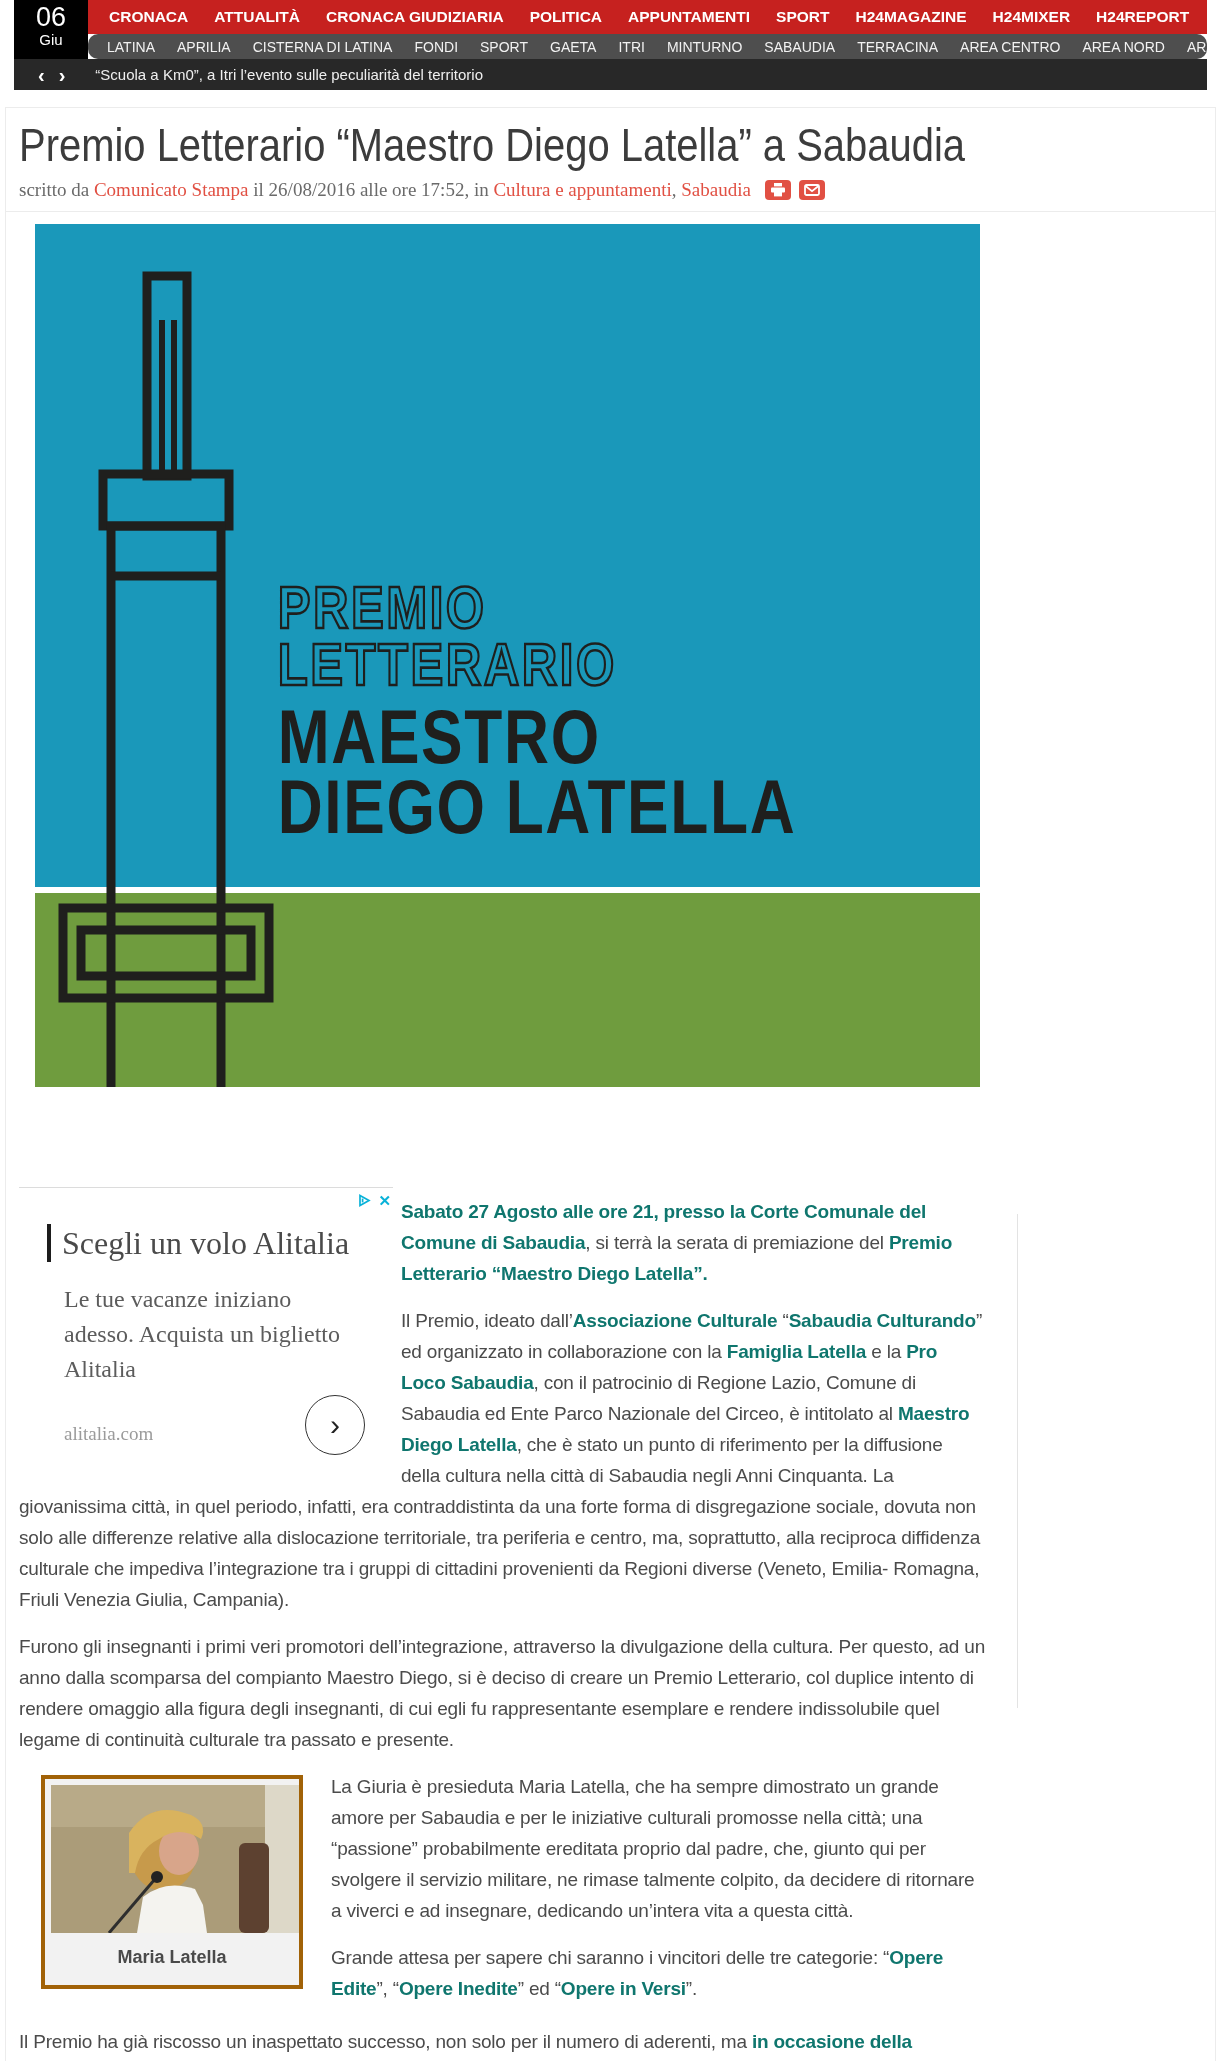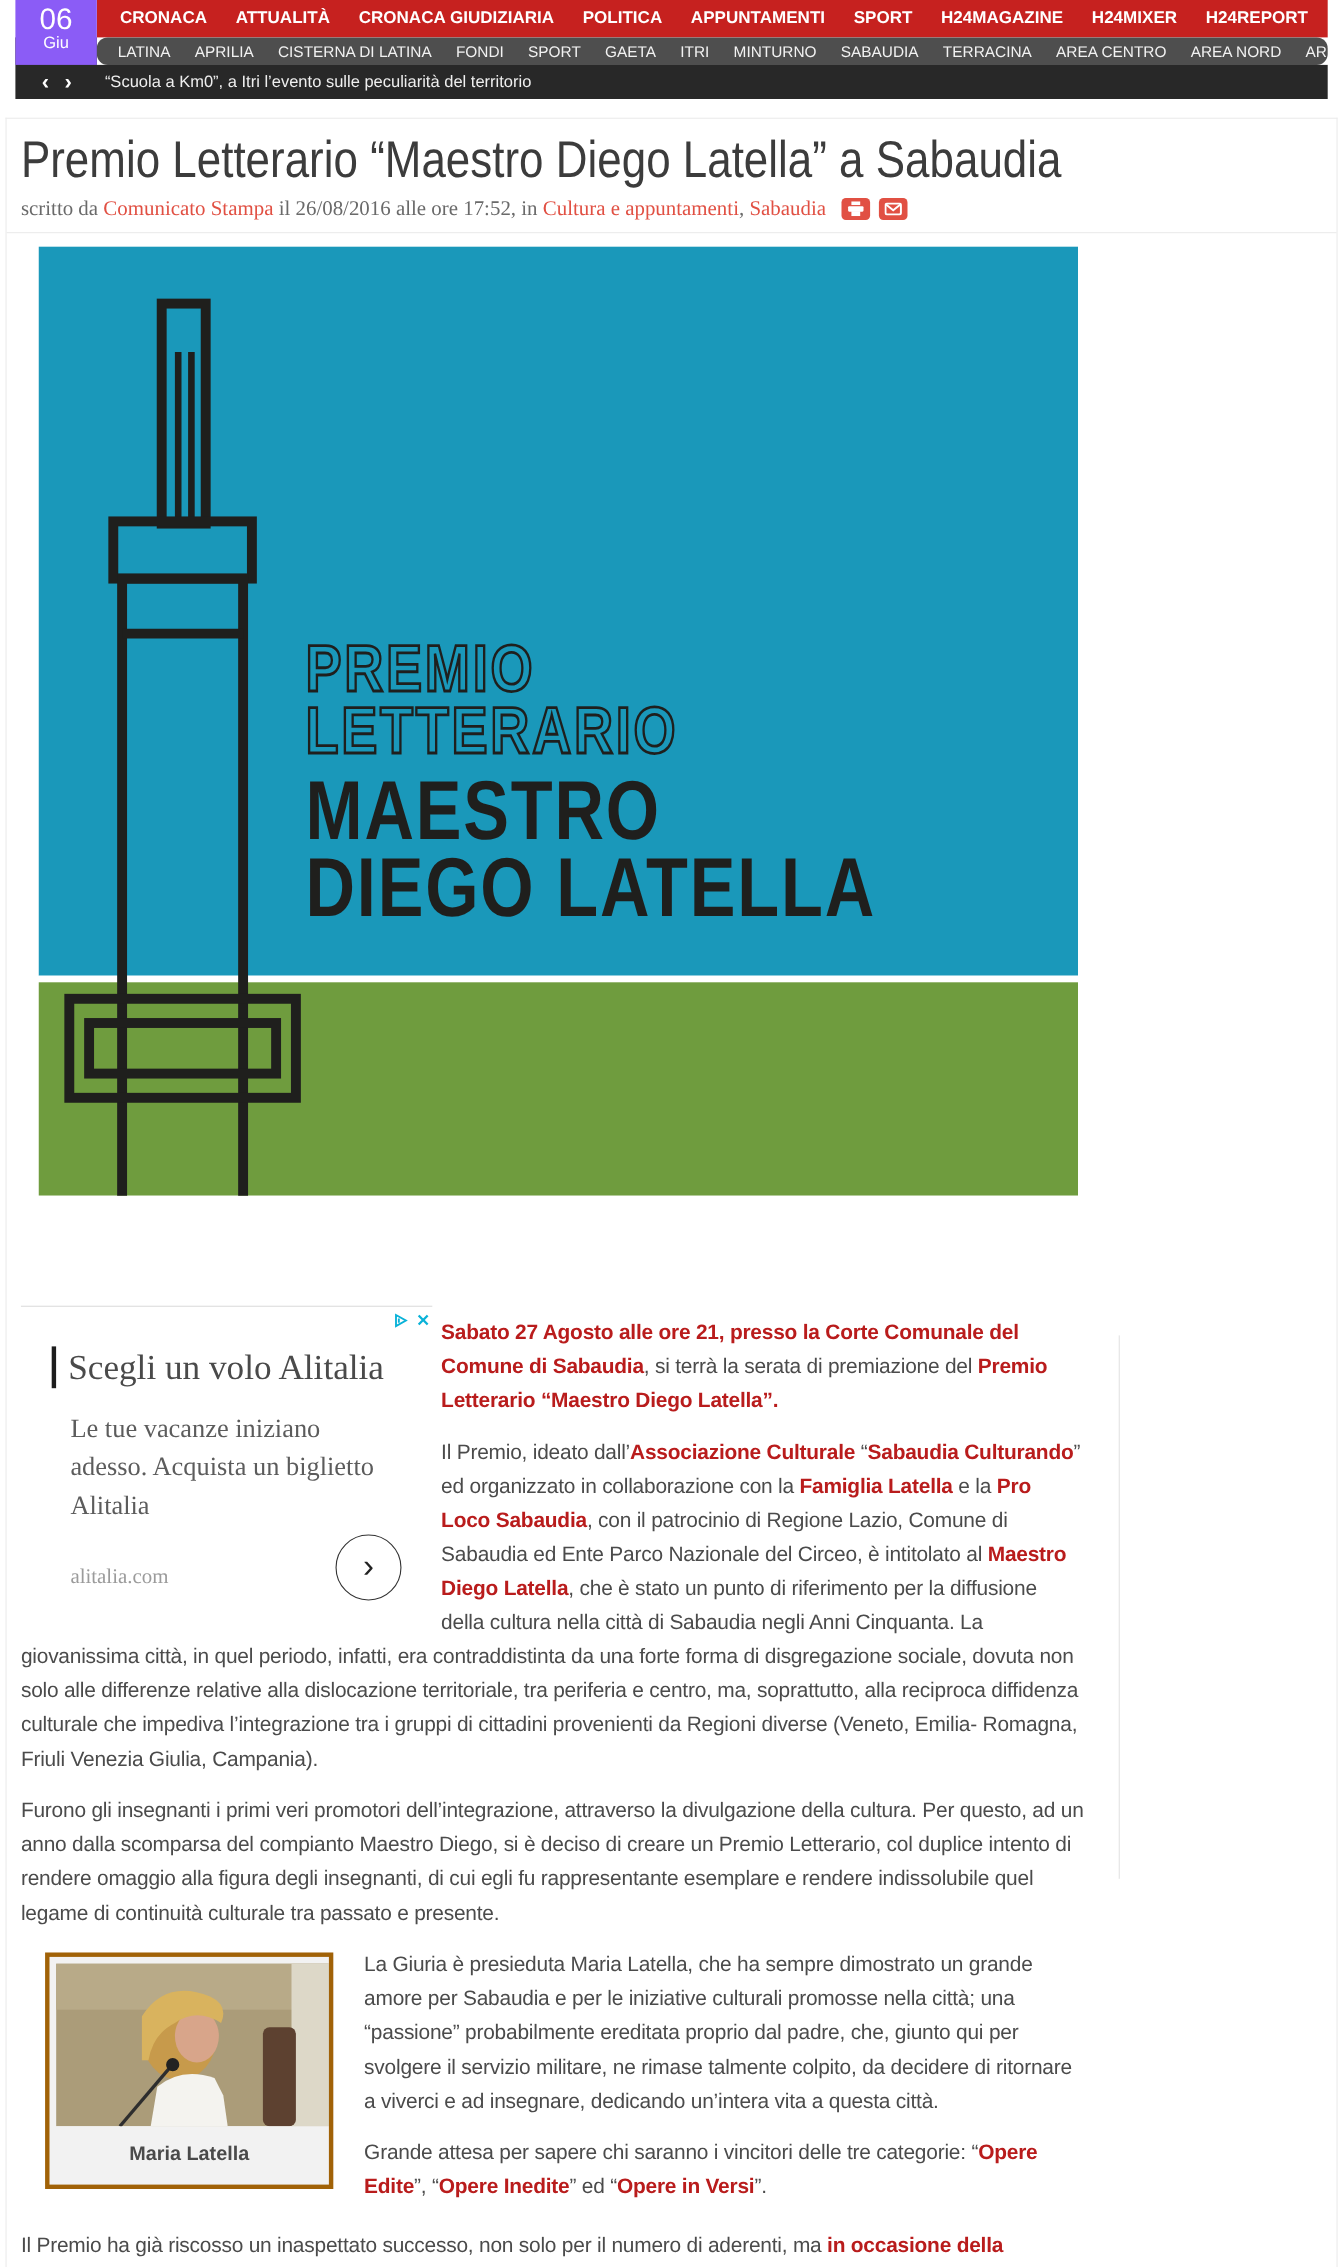--- a/index.html
+++ b/index.html
@@ -8,21 +8,21 @@
 
   
   .header{height:88px;padding-left:20px;box-sizing:border-box;}
   .logo{display:flex;align-items:baseline;padding-top:6px;}
   .logo-h24{font-family:"Liberation Serif",serif;font-size:54px;color:#b32025;border-bottom:2px solid #b32025;padding:0 4px 2px 2px;line-height:1;}
   .logo-notizie{font-family:"Liberation Serif",serif;font-size:44px;color:#222;border-bottom:2px solid #555;padding:0 6px 7px 8px;line-height:1;}
 
   
   .navwrap{margin:0 14px;position:relative;}
   .row1{display:flex;height:34px;}
-  .datebox{width:74px;height:59px;background:#8b5cf6;color:#fff;text-align:center;flex:0 0 auto;z-index:2;}
+  .datebox{width:74px;height:59px;background:#000000;color:#fff;text-align:center;flex:0 0 auto;z-index:2;}
   .date-day{font-size:27px;line-height:30px;font-weight:400;display:block;margin-top:2px;}
   .date-month{font-size:15px;line-height:16px;display:block;}
   .mainnav{flex:1;background:#c6211f;display:flex;align-items:center;padding-left:8px;overflow:hidden;}
   .mainnav a{color:#fff;font-weight:700;font-size:15.5px;padding:0 13px;text-decoration:none;white-space:nowrap;}
   .row2{display:flex;height:25px;}
   .row2 .spacer{width:74px;flex:0 0 auto;background:#232323;}
   .areanav{flex:1;background:#4e4e4e;display:flex;align-items:center;padding-left:8px;overflow:hidden;border-radius:10px;}
   .areanav a{color:#f2f2f2;font-size:14px;padding:0 11px;text-decoration:none;white-space:nowrap;}
   .row3{height:31px;background:#282828;display:flex;align-items:center;}
   .ticker-arrows{display:flex;gap:14px;margin-left:24px;}
@@ -49,21 +49,21 @@
   .adchoices .x{color:#09b2d8;font-size:15px;font-weight:700;line-height:1;cursor:pointer;}
   .ad-head{display:flex;margin:36px 0 0 28px;}
   .ad-bar{width:4px;background:#1d1d1d;margin-right:11px;}
   .ad-title{font-family:"Liberation Serif",serif;font-size:32px;color:#4a4a4a;line-height:1.2;}
   .ad-body{font-family:"Liberation Serif",serif;font-size:24px;color:#5c5c5c;line-height:35px;margin:20px 0 0 45px;width:290px;}
   .ad-url{font-family:"Liberation Serif",serif;font-size:19px;color:#9b9b9b;margin:36px 0 0 45px;display:inline-block;}
   .ad-cta{position:absolute;right:28px;bottom:18px;width:58px;height:58px;border:1.5px solid #333;border-radius:50%;display:flex;align-items:center;justify-content:center;cursor:pointer;}
   .ad-cta span{font-size:30px;color:#222;line-height:1;font-weight:400;}
 
   .article p{font-size:19px;line-height:31px;color:#4b4b4b;letter-spacing:-.2px;margin:0 0 16px 0;}
-  .article p strong{color:#b91c1c;}
+  .article p strong{color:#0f766e;}
   .lead{padding-top:9px;}
   a.redlink{color:#e03a3a;text-decoration:none;font-weight:700;}
 
   .figurebox{float:left;width:262px;margin:4px 28px 10px 22px;border:4px solid #a16207;background:#f2f2f2;box-sizing:border-box;padding:6px;}
   .fig-caption{text-align:center;font-size:18px;font-weight:700;color:#4a4a4a;padding:10px 0 11px 0;}
   .clearp{clear:left;padding-top:6px;}
 </style>
 </head>
 <body>
 

